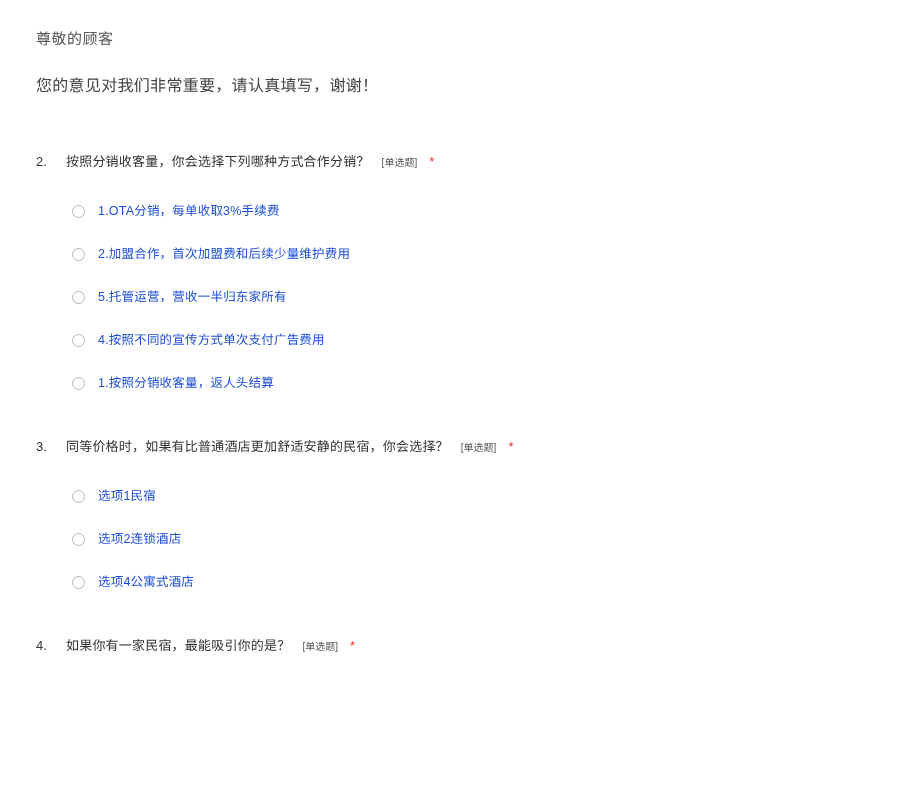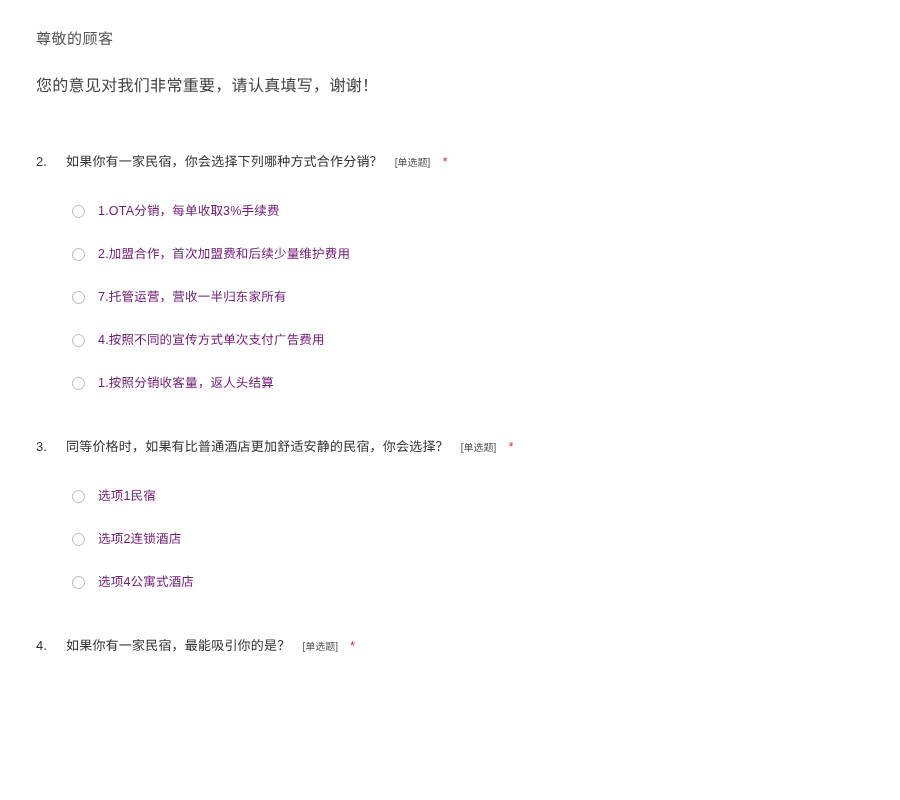--- a/index.html
+++ b/index.html
@@ -101,56 +101,56 @@
     height: 13px;
     border: 1px solid #b5b5b5;
     border-radius: 50%;
     background: #ffffff;
     flex: 0 0 13px;
     box-sizing: border-box;
   }
   .opt-label {
     margin-left: 13px;
     font-size: 12.5px;
-    color: #701a75;
+    color: #1d4ed8;
     line-height: 18px;
     letter-spacing: 0.2px;
   }
 </style>
 </head>
 <body>
 
 <div class="page">
 
   <div class="survey-header">
     <h1 class="survey-title">尊敬的顾客</h1>
     <p class="survey-desc">您的意见对我们非常重要，请认真填写，谢谢！</p>
   </div>
 
   <div class="questions">
 
     <div class="question q-spacer-1">
       <div class="q-head">
         <span class="q-index">2.</span>
-        <span class="q-title">如果你有一家民宿，你会选择下列哪种方式合作分销？</span>
+        <span class="q-title">按照分销收客量，你会选择下列哪种方式合作分销？</span>
         <span class="q-type">[单选题]</span>
         <span class="q-required">*</span>
       </div>
       <div class="options">
         <div class="option">
           <span class="radio"></span>
           <span class="opt-label">1.OTA分销，每单收取3%手续费</span>
         </div>
         <div class="option">
           <span class="radio"></span>
           <span class="opt-label">2.加盟合作，首次加盟费和后续少量维护费用</span>
         </div>
         <div class="option">
           <span class="radio"></span>
-          <span class="opt-label">7.托管运营，营收一半归东家所有</span>
+          <span class="opt-label">5.托管运营，营收一半归东家所有</span>
         </div>
         <div class="option">
           <span class="radio"></span>
           <span class="opt-label">4.按照不同的宣传方式单次支付广告费用</span>
         </div>
         <div class="option">
           <span class="radio"></span>
           <span class="opt-label">1.按照分销收客量，返人头结算</span>
         </div>
       </div>

